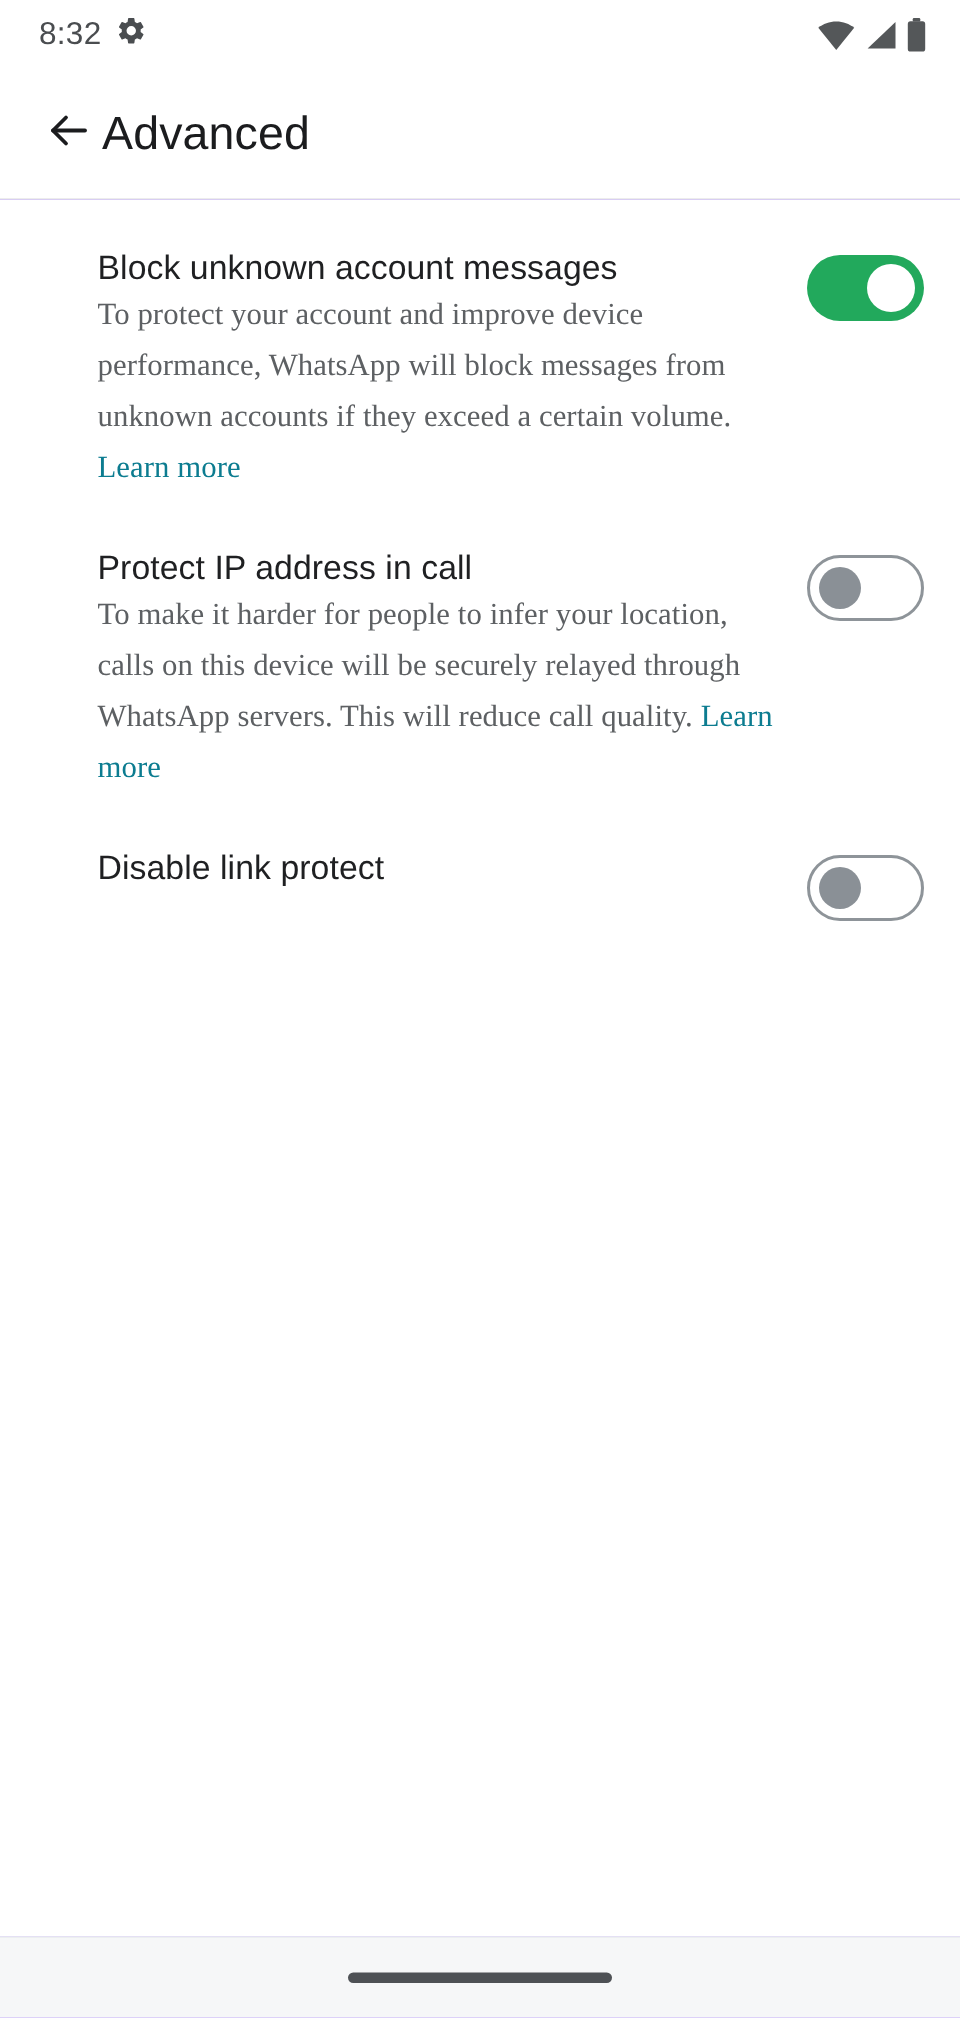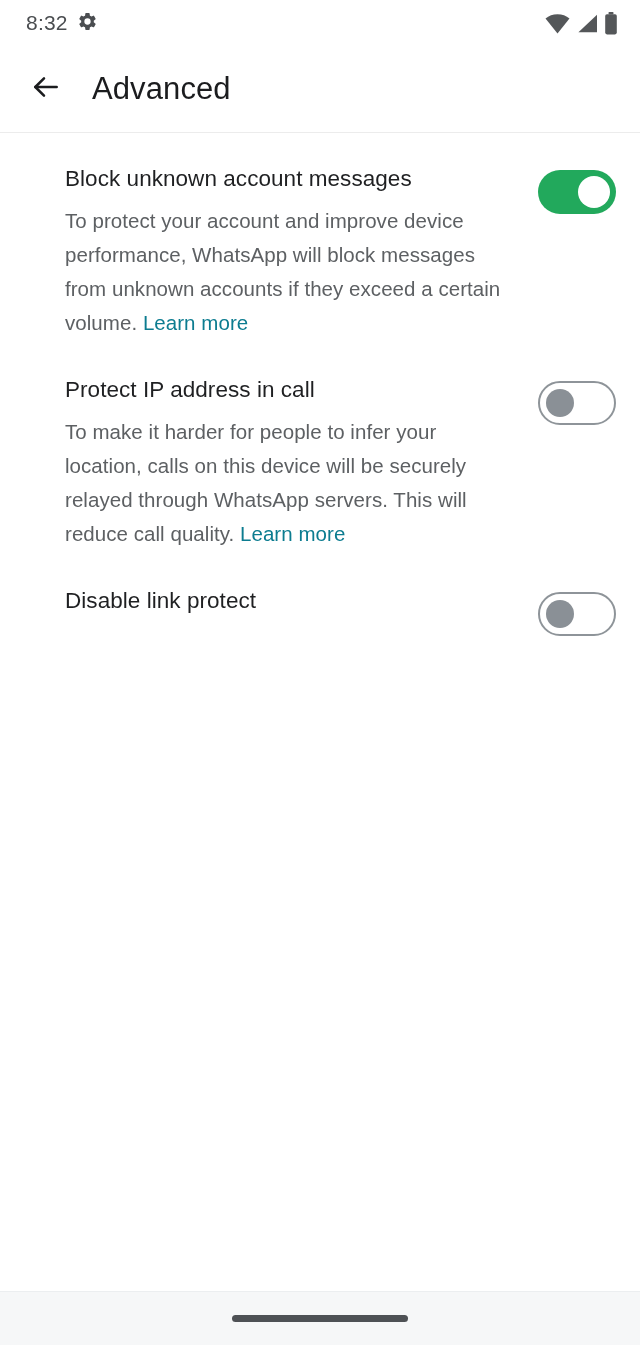--- a/index.html
+++ b/index.html
@@ -70,21 +70,20 @@
   }
   .back-btn {
     width:44px; height:44px;
     display:flex; align-items:center; justify-content:center;
     cursor:pointer;
     flex:0 0 44px;
   }
   .page-title {
     font-size:31px;
     color:#1b1c1e;
-    margin-left:24px;
     letter-spacing:0.1px;
   }
   .divider {
     height:1px;
     background:#ececec;
     flex:0 0 1px;
     position:relative; z-index:2;
   }
 
   
@@ -102,25 +101,25 @@
     padding:18px 24px 18px 40px;
   }
   .row-text { flex:1 1 auto; padding-right:22px; }
   .row-title {
     font-size:22.5px;
     color:#1f2022;
     line-height:1.25;
     letter-spacing:0.05px;
   }
   .row-desc {
-    margin-top:11px;
     font-size:20.5px;
     color:#5d6063;
     line-height:1.66;
     letter-spacing:0.05px;
+    font-family:Liberation Serif, serif;
   }
   .learn-link {
     color:#0c7c90;
     cursor:pointer;
   }
 
   
   .toggle-wrap {
     flex:0 0 auto;
     padding-top:5px;

